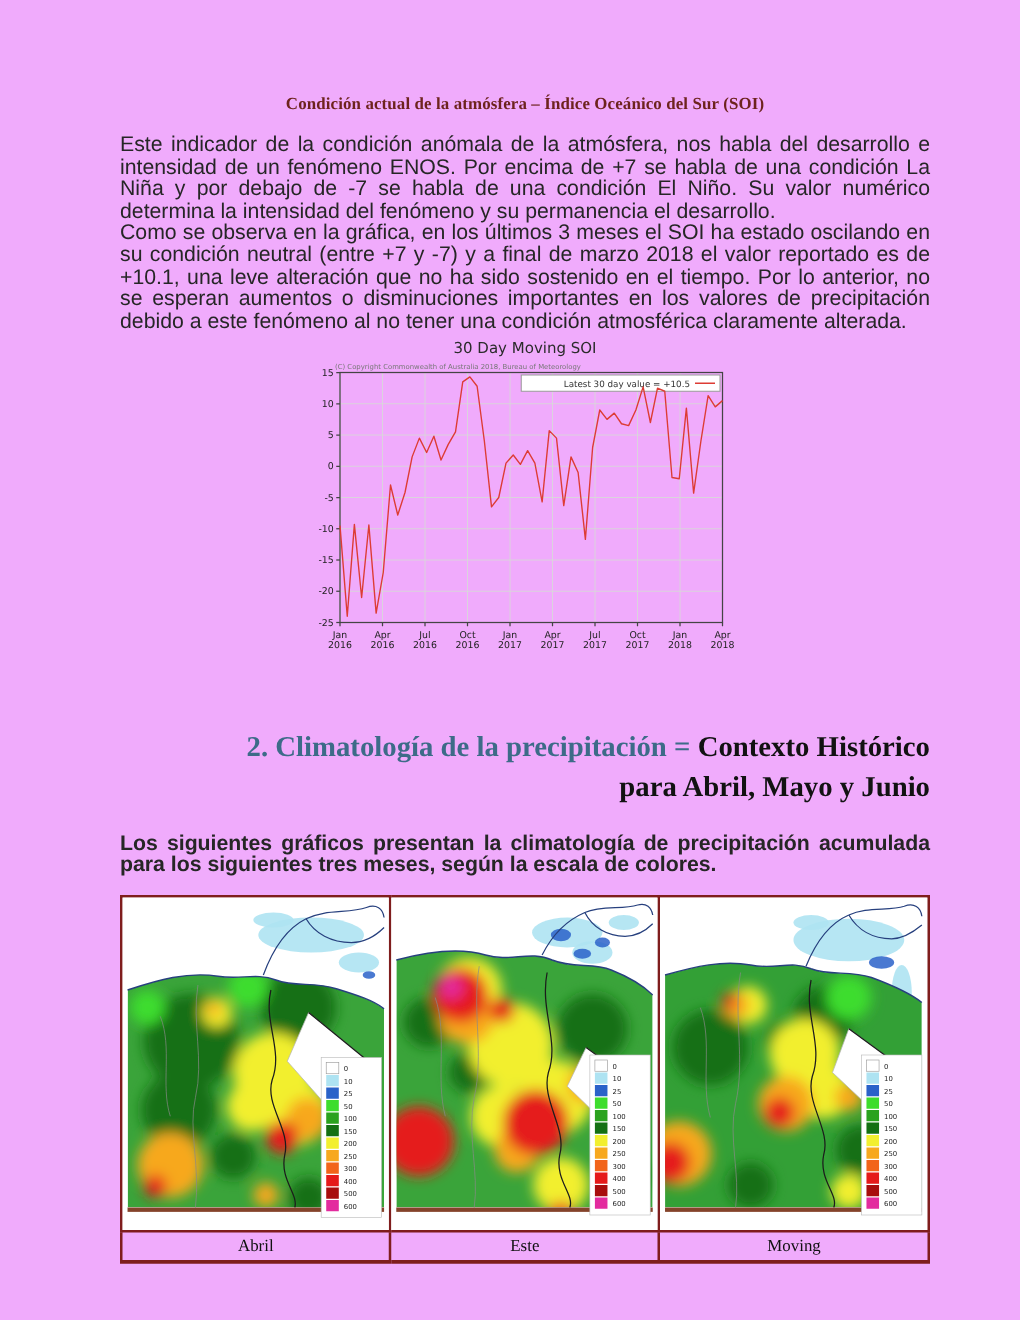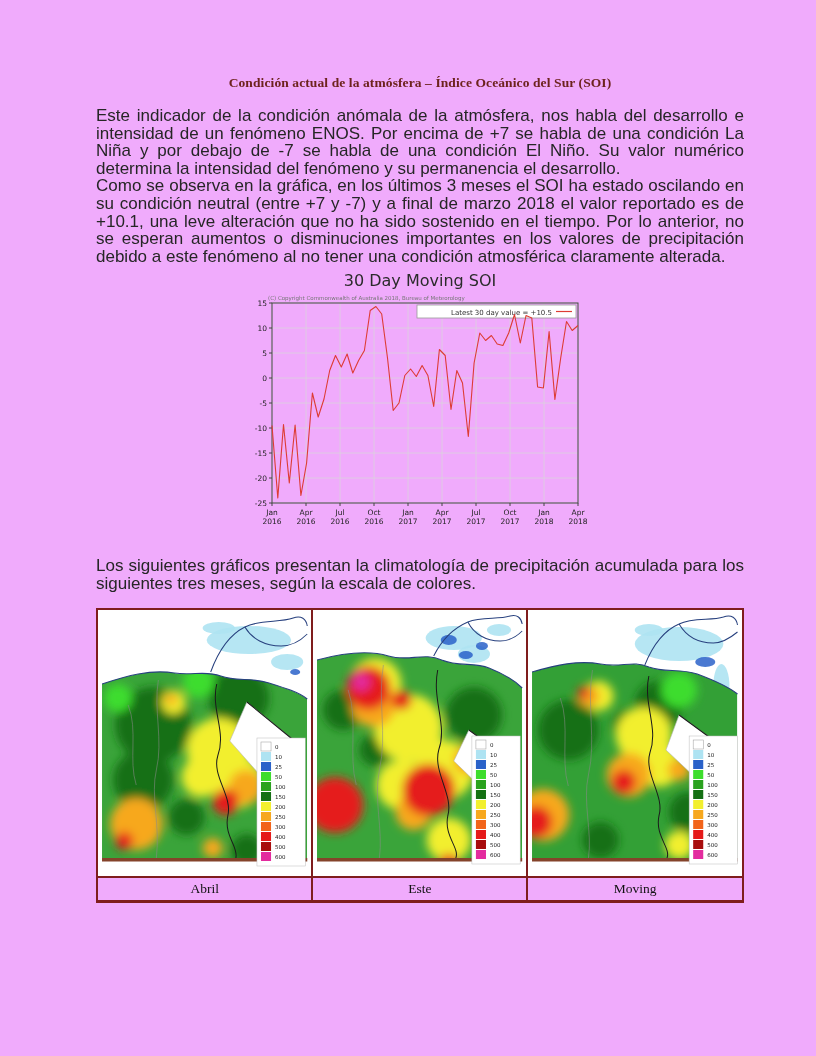--- a/index.html
+++ b/index.html
@@ -7,33 +7,33 @@
           font-family:"Liberation Sans", sans-serif; color:#1f1f1f; overflow:hidden; }
   .content { position:absolute; left:96px; top:0; width:648px; }
 
   .doc-title { margin-top:75px; text-align:center; font-family:"Liberation Serif", serif;
                font-weight:bold; font-size:13.5px; color:#6d231d; letter-spacing:.1px; }
 
   .para { font-size:17px; line-height:17.6px; text-align:justify; color:#262626; }
   .para.first { margin-top:16px; }
 
   .chart-fig { width:336px; margin:4px 0 0 156px; }
-  .chart-title { font-family:"DejaVu Sans", sans-serif; font-size:16px; color:#2b2b2b;
+  .chart-title { font-family:"DejaVu Sans", sans-serif; font-size:12px; color:#2b2b2b;
                  text-align:center; margin-bottom:1px; }
   .soi-svg { display:block; }
   .soi-svg .copyright { font:5.5px "DejaVu Sans", sans-serif; fill:#777; }
   .soi-svg .legend-text { font:7px "DejaVu Sans", sans-serif; fill:#333; }
   .soi-svg text.tick { font:7.5px "DejaVu Sans", sans-serif; fill:#222; }
 
   .heading2 { margin-top:50px; text-align:right; font-family:"Liberation Serif", serif;
               font-weight:bold; font-size:23px; line-height:1.38; }
   .h-blue { color:#3d6b88; }
   .h-black { color:#121212; }
 
-  .para.p3 { margin-top:20px; }
+  .para.p3 { margin-top:20px;font-weight:bold; }
 
   table.maps { margin-top:15px; width:648px; border-collapse:collapse; }
   table.maps td { border:2px solid #7f1d1d; padding:0; }
   td.map-cell { width:216px; height:266px; background:#fff; }
   td.cap-cell { height:22px; text-align:center; font-family:"Liberation Serif", serif;
                 font-size:13.5px; color:#111; border-bottom-width:3px !important; }
   .map-svg { display:block; width:100%; height:266px; }
   .map-svg .mleg-label { font:5.5px "DejaVu Sans", sans-serif; fill:#222; }
 </style>
 </head>
@@ -115,20 +115,24 @@
           </g>
         <rect x="165" y="14" width="159" height="13" fill="#ffffff" stroke="#999" stroke-width="0.8"></rect>
         <text class="legend-text" x="300" y="23.5" text-anchor="end">Latest 30 day value = +10.5</text>
         <line x1="304" y1="20.5" x2="320" y2="20.5" stroke="#dd3c34" stroke-width="1.2"></line>
         <g id="soi-line">
             <polyline points="20.0,134.5 25.8,207.0 31.5,133.5 37.3,192.0 43.1,134.0 48.9,204.5 54.6,172.0 60.4,102.0 66.2,126.0 72.0,108.0 77.7,79.5 83.5,64.5 89.3,76.0 95.1,63.0 100.8,82.0 106.6,69.5 112.4,59.5 118.2,19.5 123.9,15.5 129.7,23.0 135.5,67.0 141.2,119.5 147.0,112.0 152.8,84.5 158.6,78.0 164.3,85.5 170.1,74.5 175.9,84.5 181.7,115.5 187.4,58.5 193.2,64.5 199.0,118.5 204.8,79.5 210.5,92.0 216.3,145.5 222.1,72.0 227.8,42.0 233.6,49.5 239.4,44.5 245.2,53.0 250.9,54.5 256.7,42.0 262.5,23.5 268.3,52.0 274.0,24.5 279.8,27.0 285.6,96.0 291.4,97.0 297.1,40.5 302.9,108.5 308.7,67.0 314.5,30.5 320.2,39.5 326.0,34.5" fill="none" stroke="#dd3c34" stroke-width="1.1" stroke-linejoin="round"></polyline>
           </g>
       </svg>
     </figure>
 
+    <div class="heading2">
+      <div><span class="h-blue">2. Climatología de la precipitación</span><span class="h-blue"> = </span><span class="h-black">Contexto Histórico</span></div>
+      <div class="h-black">para Abril, Mayo y Junio</div>
+    </div>
 
     <div class="para p3">Los siguientes gráficos presentan la climatología de precipitación acumulada para los siguientes tres meses, según la escala de colores.</div>
 
     <table class="maps">
       <tbody>
           <tr>
         <td class="map-cell">
           <svg class="map-svg" id="map-0" viewBox="0 0 212 266" preserveAspectRatio="none">
                 <defs>
                   <filter id="blur0" x="-40%" y="-40%" width="180%" height="180%">

